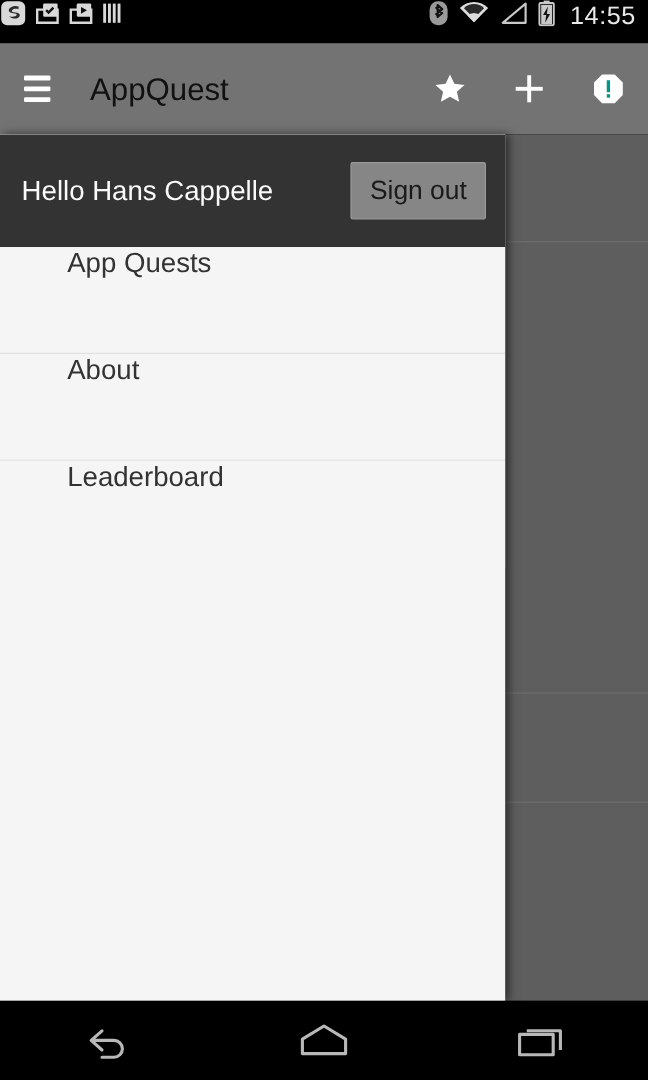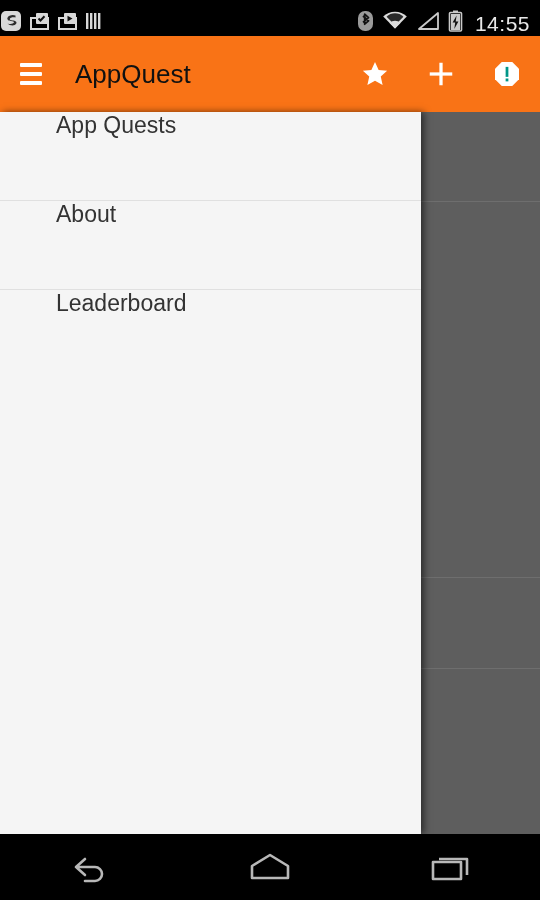--- a/index.html
+++ b/index.html
@@ -13,36 +13,36 @@
     position:relative;
     width:540px; height:900px;
     background:#000;
   }
 
   
   #status-bar {
     position:absolute; left:0; top:0;
     width:540px; height:36px;
     background:#000;
-    display:flex; align-items:flex-end;
+    display:flex; align-items:flex-start;
     padding:0 10px 0 0;
   }
   #status-left { display:flex; align-items:center; gap:7px; }
   #status-right { margin-left:auto; display:flex; align-items:center; gap:8px; }
   .sicon { display:block; }
   #clock {
     color:#e8e8e8; font-size:21px; letter-spacing:0.5px;
     margin-left:4px; line-height:1;
   }
 
   
   #app-bar {
     position:absolute; left:0; top:36px;
     width:540px; height:76px;
-    background:#f97316;
+    background:#737373;
     display:flex; align-items:center;
     padding:0 18px 0 14px;
   }
   #hamburger {
     width:34px; height:34px;
     display:flex; flex-direction:column;
     justify-content:center; align-items:center; gap:5px;
     cursor:pointer;
   }
   #hamburger i {
@@ -222,20 +222,24 @@
   </div>
 
   <div id="content-scrim">
     <div class="ghost-divider" style="top:89px;"></div>
     <div class="ghost-divider" style="top:465px;"></div>
     <div class="ghost-divider" style="top:556px;"></div>
   </div>
 
   <div id="drawer">
 
+    <div id="drawer-header">
+      <span id="drawer-greeting">Hello Hans Cappelle</span>
+      <button id="sign-out-button">Sign out</button>
+    </div>
 
     <div id="drawer-list">
       <div class="drawer-item">
         <span class="drawer-item-label">App Quests</span>
       </div>
       <div class="drawer-item">
         <span class="drawer-item-label">About</span>
       </div>
       <div class="drawer-item">
         <span class="drawer-item-label">Leaderboard</span>

